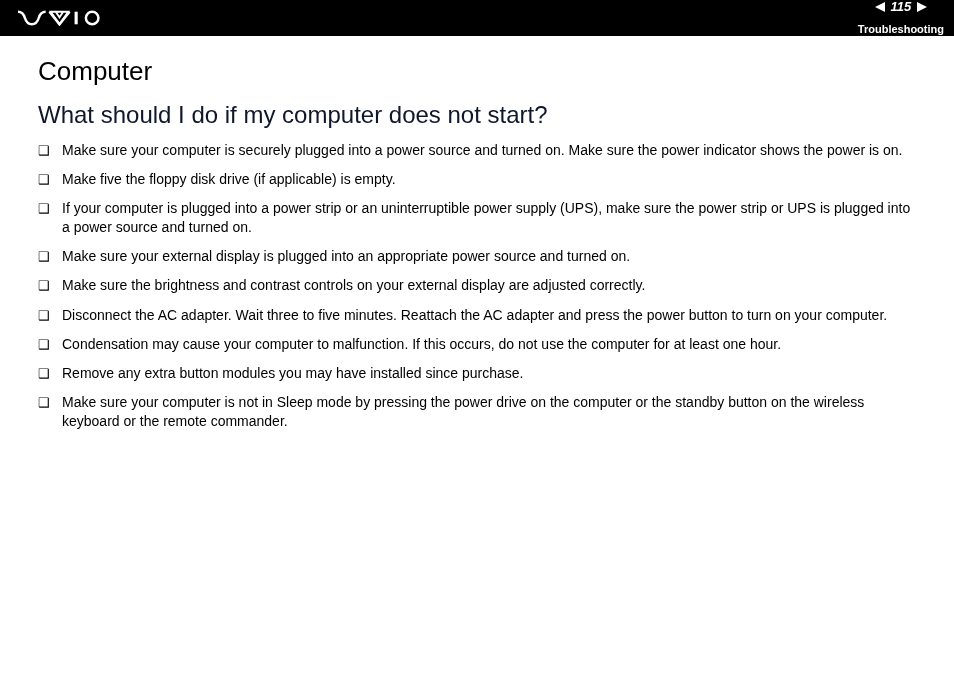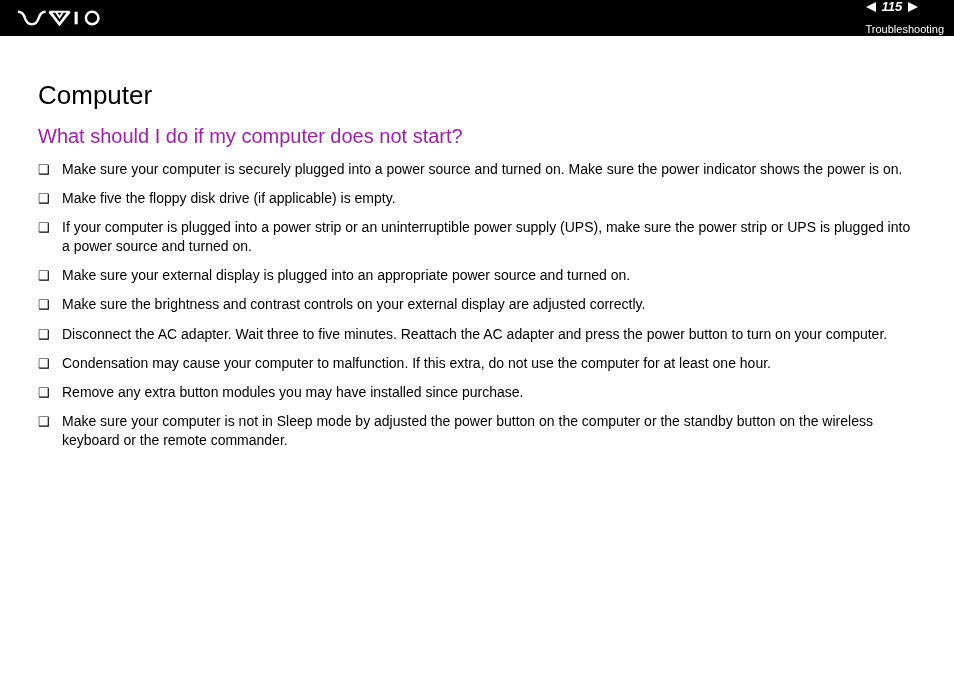--- a/index.html
+++ b/index.html
@@ -22,21 +22,21 @@
     .logo {
       display: flex;
       align-items: center;
     }
     .logo svg {
       height: 16px;
     }
     .header-right {
       display: flex;
       flex-direction: column;
-      align-items: flex-start;
+      align-items: center;
       justify-content: center;
       height: 100%;
     }
     .page-nav {
       display: flex;
       align-items: center;
       gap: 4px;
     }
     .nav-arrow {
       width: 0;
@@ -56,37 +56,37 @@
     .page-number {
       color: #fff;
       font-style: italic;
       font-weight: bold;
       font-size: 13px;
       padding: 0 2px;
     }
     .section-name {
       color: #fff;
       font-size: 11px;
-      font-weight: normal;
+      font-weight: bold;
       line-height: 1.2;
       margin-top: 9px;
     }
     .content {
-      padding: 44px 38px 0 38px;
+      padding: 20px 38px 0 38px;
     }
     .main-heading {
       font-size: 26px;
       font-weight: normal;
       color: #000;
       margin-bottom: 14px;
     }
     .sub-heading {
-      font-size: 20px;
+      font-size: 24px;
       font-weight: normal;
-      color: #a21caf;
+      color: #0f172a;
       margin-bottom: 12px;
     }
     .bullet-list {
       list-style: none;
     }
     .bullet-item {
       display: flex;
       align-items: flex-start;
       margin-bottom: 10px;
       font-size: 14px;
@@ -150,24 +150,24 @@
     <li class="bullet-item">
       <span class="bullet-marker">❑</span>
       <span class="bullet-text">Make sure the brightness and contrast controls on your external display are adjusted correctly.</span>
     </li>
     <li class="bullet-item">
       <span class="bullet-marker">❑</span>
       <span class="bullet-text">Disconnect the AC adapter. Wait three to five minutes. Reattach the AC adapter and press the power button to turn on your computer.</span>
     </li>
     <li class="bullet-item">
       <span class="bullet-marker">❑</span>
-      <span class="bullet-text">Condensation may cause your computer to malfunction. If this extra, do not use the computer for at least one hour.</span>
+      <span class="bullet-text">Condensation may cause your computer to malfunction. If this occurs, do not use the computer for at least one hour.</span>
     </li>
     <li class="bullet-item">
       <span class="bullet-marker">❑</span>
       <span class="bullet-text">Remove any extra button modules you may have installed since purchase.</span>
     </li>
     <li class="bullet-item">
       <span class="bullet-marker">❑</span>
-      <span class="bullet-text">Make sure your computer is not in Sleep mode by adjusted the power button on the computer or the standby button on the wireless keyboard or the remote commander.</span>
+      <span class="bullet-text">Make sure your computer is not in Sleep mode by pressing the power drive on the computer or the standby button on the wireless keyboard or the remote commander.</span>
     </li>
   </ul>
 </div>
 
 </body></html>

